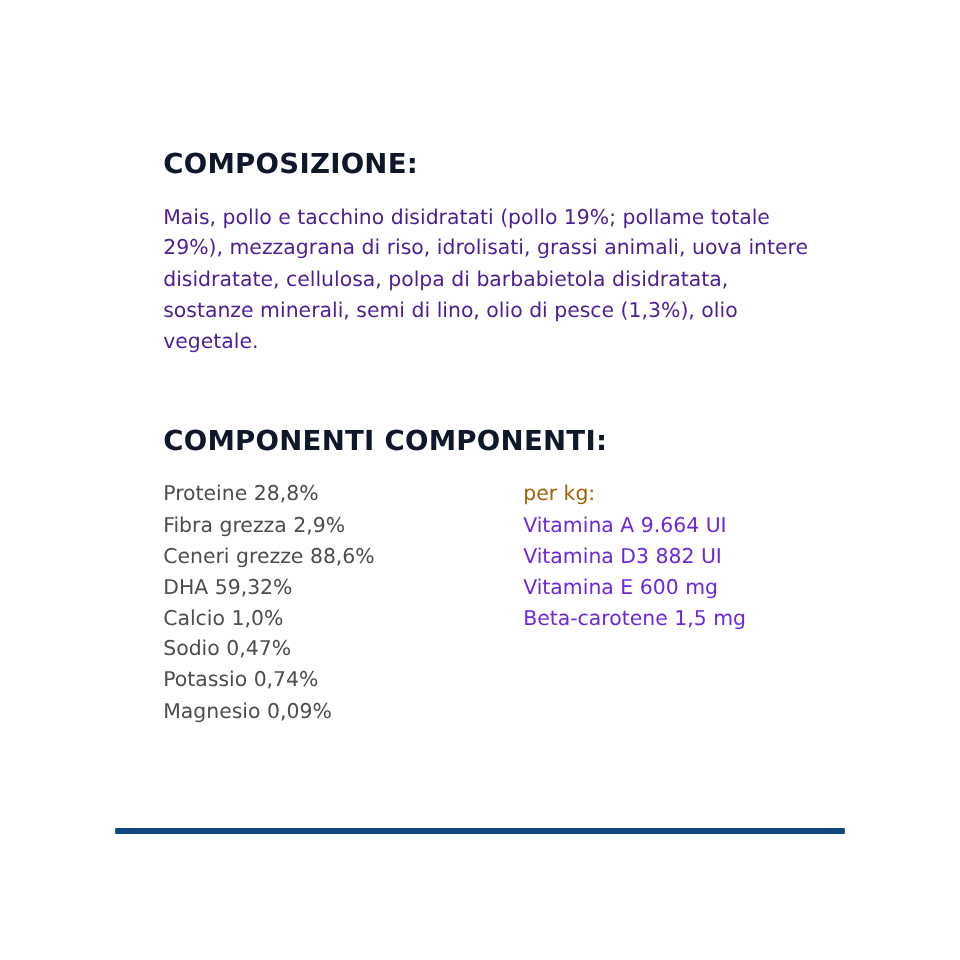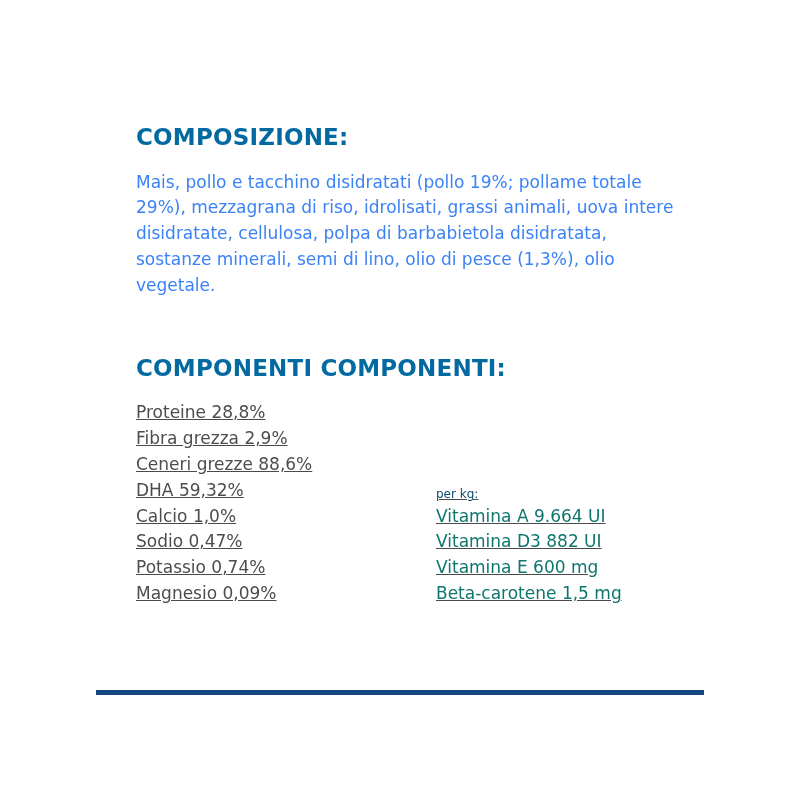--- a/index.html
+++ b/index.html
@@ -20,63 +20,62 @@
     height: 800px;
     box-sizing: border-box;
   }
   .content {
     position: absolute;
     left: 136px;
     top: 124px;
     width: 560px;
   }
   .section-heading {
-    color: #0369a1;
+    color: #0f172a;
     font-size: 23px;
     font-weight: bold;
     letter-spacing: 0.2px;
     margin: 0 0 18px 0;
     line-height: 1.2;
   }
   .body-text {
     font-size: 17px;
     line-height: 1.52;
-    color: #3b82f6;
+    color: #4c1d95;
     margin: 0;
     max-width: 545px;
   }
   .section-gap {
     height: 56px;
   }
   .analytics-columns {
     display: flex;
-    align-items: flex-end;
-    text-decoration: underline;
+    align-items: flex-start;
   }
   .col-left {
     width: 300px;
   }
   .col-right {
     width: 260px;
   }
   .nutrient-line {
     font-size: 17px;
     line-height: 1.52;
     color: #4d4d4d;
     white-space: pre-line;
   }
   .per-kg-label {
-    font-size: 12px;
+    font-size: 17px;
     line-height: 1.52;
-    color: #0c4a6e;
+    color: #a16207;
   }
   .vitamin-line {
     font-size: 17px;
     line-height: 1.52;
-    color: #0f766e;
+    color: #6d28d9;
   }
   .bottom-rule {
     position: absolute;
     left: 96px;
     top: 690px;
     width: 608px;
     height: 5px;
     background: #12477f;
   }
 </style>

